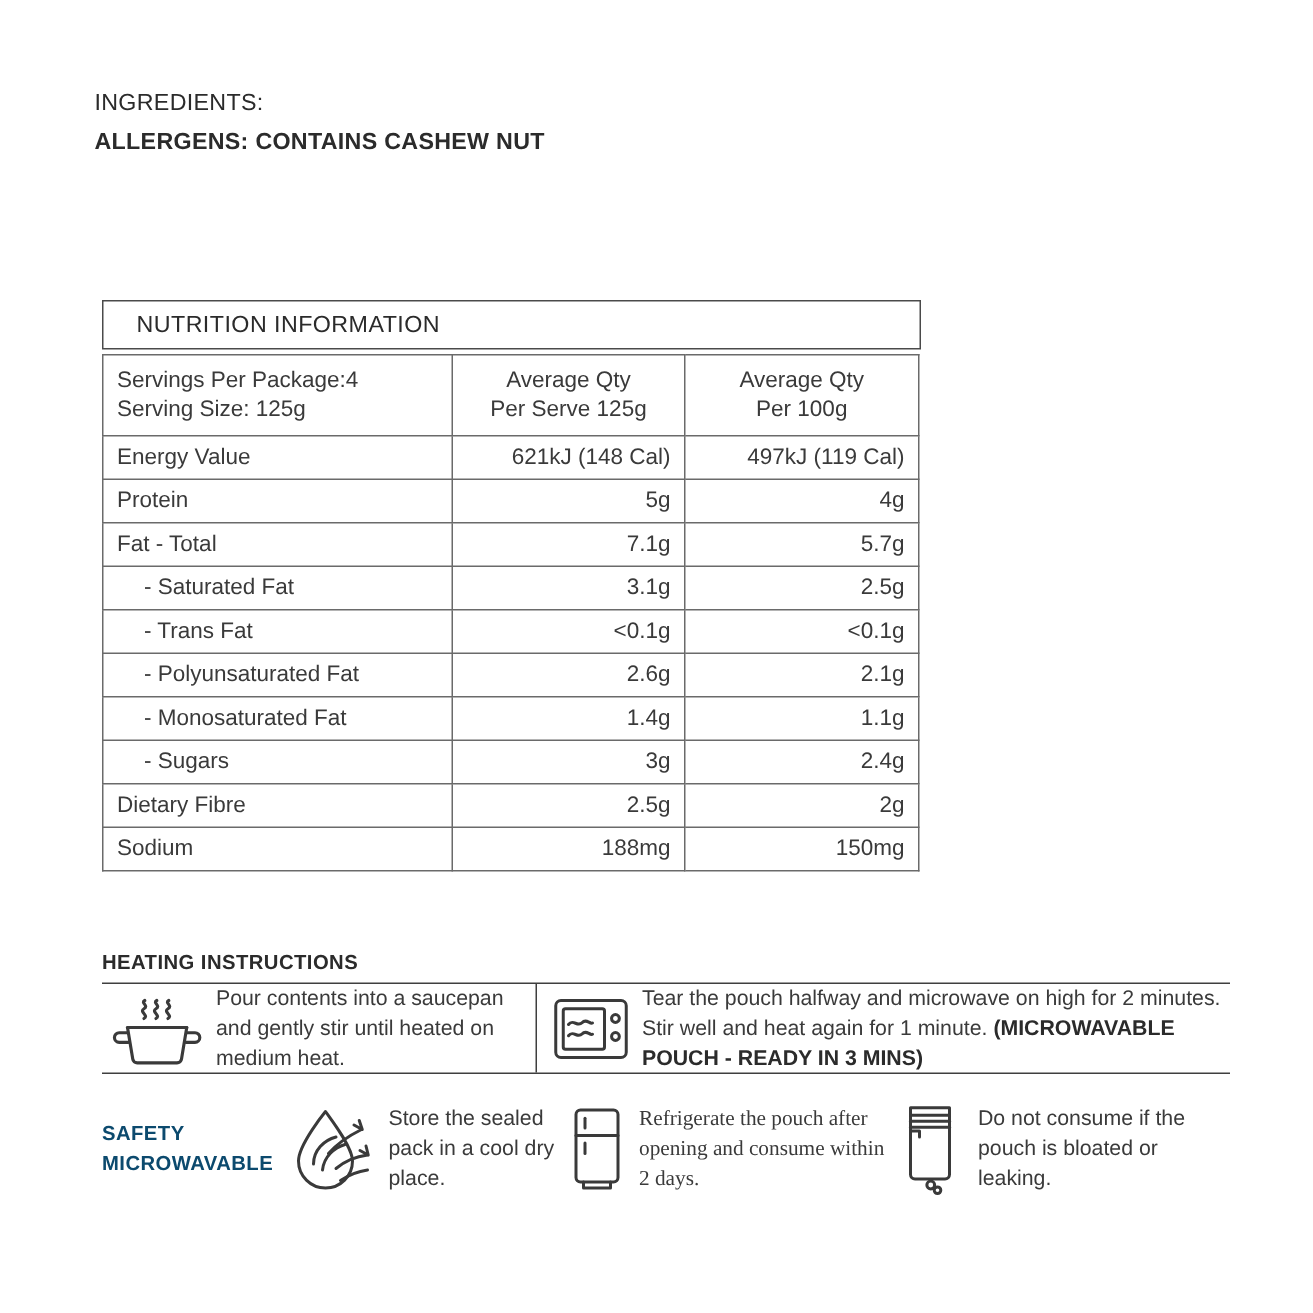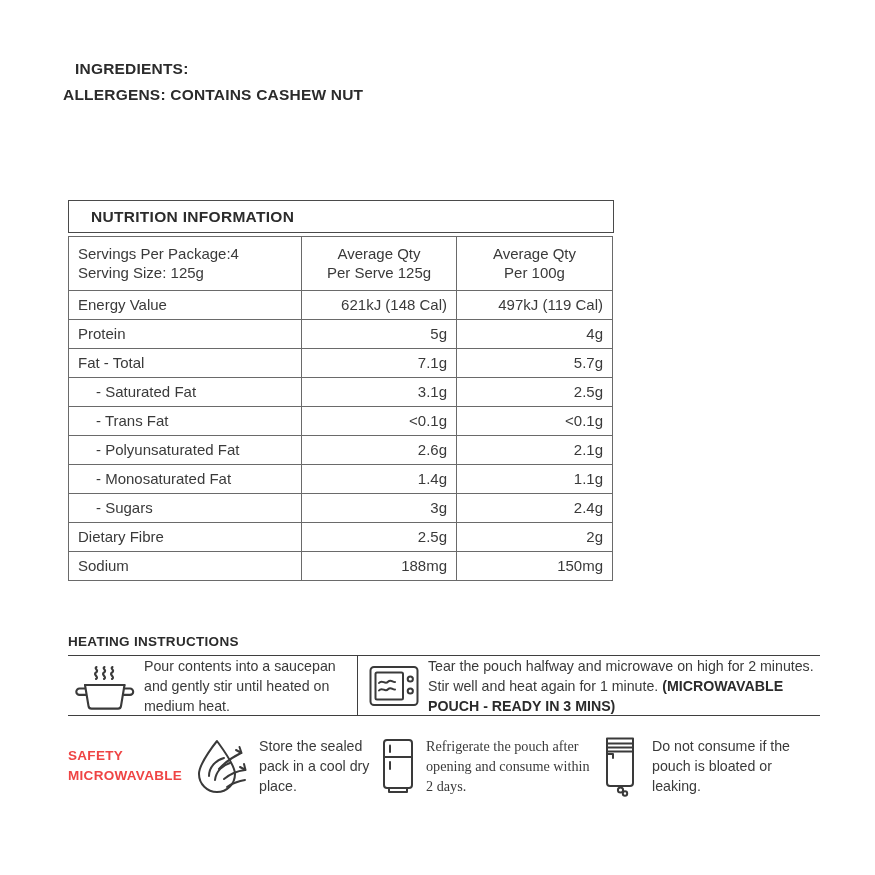--- a/index.html
+++ b/index.html
@@ -25,24 +25,24 @@
 
   
   .ingredients-block {
     position: absolute;
     left: 63px;
     top: 60px;
     width: 760px;
   }
   .ing-heading {
     font-size: 15.5px;
-    font-weight: bold;
+    font-weight: normal;
     letter-spacing: 0.2px;
     color: #2b2b2b;
-    margin: 0 0 8px 12px;
+    margin: 0 0 8px 0;
   }
   .ing-body {
     font-size: 15px;
     line-height: 22px;
     color: #3a3a3a;
     margin: 0;
     max-width: 756px;
   }
   .ing-body b { font-weight: bold; color: #2b2b2b; }
   .allergens {
@@ -62,21 +62,21 @@
   .nut-title-box {
     border: 1.5px solid #4a4a4a;
     height: 33px;
     box-sizing: border-box;
     display: flex;
     align-items: center;
     padding-left: 22px;
   }
   .nut-title {
     font-size: 15.5px;
-    font-weight: bold;
+    font-weight: normal;
     letter-spacing: 0.3px;
     color: #2b2b2b;
   }
   table.nut {
     border-collapse: collapse;
     width: 478px;
     table-layout: fixed;
     margin-top: 3px;
     border: 1.5px solid #4a4a4a;
   }
@@ -160,21 +160,21 @@
     left: 68px;
     top: 735px;
     width: 752px;
     display: flex;
     align-items: center;
   }
   .safety-label {
     font-size: 13.5px;
     font-weight: bold;
     letter-spacing: 0.3px;
-    color: #ef4444;
+    color: #0c4a6e;
     line-height: 20px;
     width: 125px;
     flex: 0 0 auto;
   }
   .safety-item {
     display: flex;
     align-items: center;
     flex: 0 0 auto;
   }
   .safety-item .sicon {

